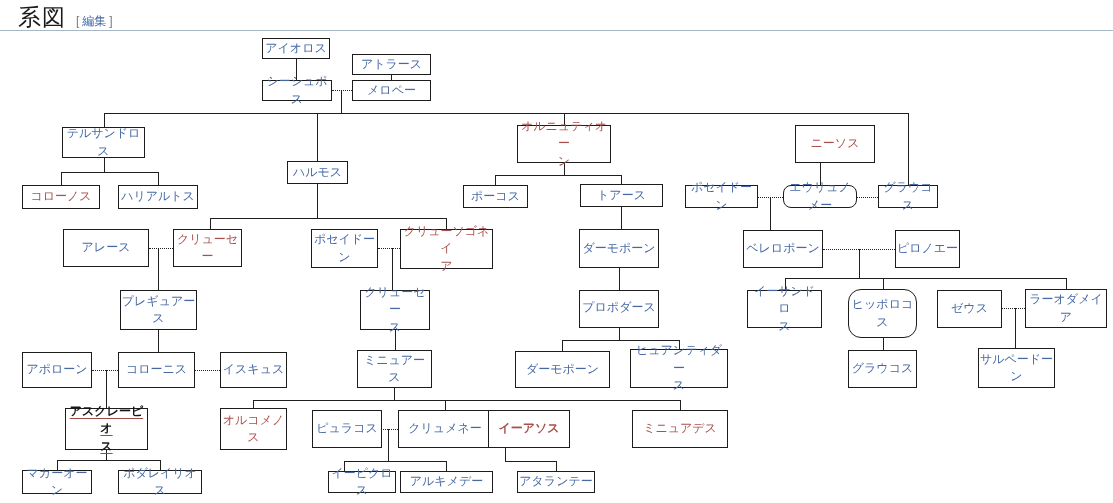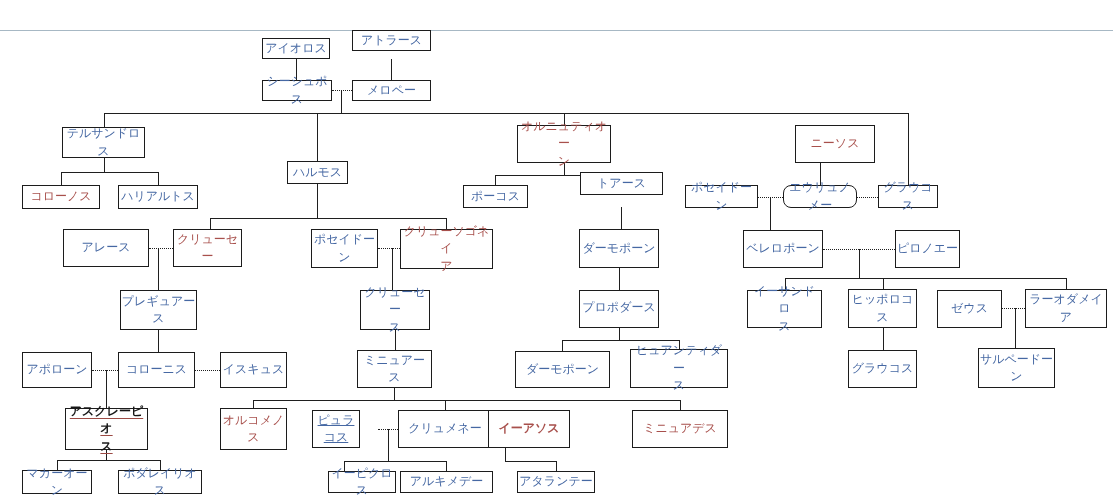--- a/index.html
+++ b/index.html
@@ -18,20 +18,24 @@
   .node.self{color:#161616;font-weight:bold;cursor:default;
         text-decoration:underline;text-decoration-color:#9c4a44;text-underline-offset:3px;}
   .ln{position:absolute;}
   .ln.solid{background:#1f1f1f;}
   .ln.dotted{background:none;border-top:1px dotted #1f1f1f;height:0 !important;}
 </style>
 </head>
 <body>
 
 <div id="canvas">
+  <div class="heading">
+    <span class="page-title">系図</span>
+    <span class="editsection"><span>[</span><a>編集</a><span>]</span></span>
+  </div>
   <div class="heading-rule"></div>
   <div id="tree-layer">
       <div class="ln solid" style="left: 296px; top: 59px; width: 1px; height: 21px;"></div>
       <div class="ln solid" style="left: 391px; top: 59px; width: 1px; height: 21px;"></div>
       <div class="ln dotted" style="left: 332px; top: 90px; width: 20px; height: 1px;"></div>
       <div class="ln solid" style="left: 341px; top: 91px; width: 1px; height: 22px;"></div>
       <div class="ln solid" style="left: 104px; top: 113px; width: 804px; height: 1px;"></div>
       <div class="ln solid" style="left: 104px; top: 113px; width: 1px; height: 14px;"></div>
       <div class="ln solid" style="left: 317px; top: 113px; width: 1px; height: 48px;"></div>
       <div class="ln solid" style="left: 564px; top: 113px; width: 1px; height: 12px;"></div>
@@ -88,67 +92,67 @@
       <div class="ln solid" style="left: 446px; top: 461px; width: 1px; height: 10px;"></div>
       <div class="ln dotted" style="left: 492px; top: 429px; width: 25px; height: 1px;"></div>
       <div class="ln solid" style="left: 505px; top: 429px; width: 1px; height: 32px;"></div>
       <div class="ln solid" style="left: 505px; top: 461px; width: 51px; height: 1px;"></div>
       <div class="ln solid" style="left: 556px; top: 461px; width: 1px; height: 10px;"></div>
       <div class="ln solid" style="left: 106px; top: 450px; width: 1px; height: 10px;"></div>
       <div class="ln solid" style="left: 57px; top: 460px; width: 103px; height: 1px;"></div>
       <div class="ln solid" style="left: 57px; top: 460px; width: 1px; height: 10px;"></div>
       <div class="ln solid" style="left: 160px; top: 460px; width: 1px; height: 10px;"></div>
       <div class="node blue" style="left: 262px; top: 38px; width: 68px; height: 21px;">アイオロス</div>
-      <div class="node blue" style="left: 352px; top: 30px; width: 79px; height: 21px;">アトラース</div>
+      <div class="node blue" style="left: 352px; top: 54px; width: 79px; height: 21px;">アトラース</div>
       <div class="node blue" style="left: 262px; top: 80px; width: 70px; height: 21px;">シーシュポス</div>
       <div class="node blue" style="left: 352px; top: 80px; width: 79px; height: 21px;">メロペー</div>
       <div class="node blue" style="left: 62px; top: 127px; width: 83px; height: 31px;">テルサンドロス</div>
       <div class="node red" style="left: 517px; top: 125px; width: 94px; height: 38px;">オルニュティオー
 ン</div>
       <div class="node red" style="left: 795px; top: 125px; width: 80px; height: 38px;">ニーソス</div>
       <div class="node blue" style="left: 287px; top: 161px; width: 61px; height: 23px;">ハルモス</div>
       <div class="node red" style="left: 22px; top: 185px; width: 78px; height: 24px;">コローノス</div>
       <div class="node blue" style="left: 118px; top: 185px; width: 80px; height: 24px;">ハリアルトス</div>
       <div class="node blue" style="left: 463px; top: 185px; width: 65px; height: 23px;">ポーコス</div>
-      <div class="node blue" style="left: 580px; top: 172px; width: 83px; height: 23px;">トアース</div>
+      <div class="node blue" style="left: 580px; top: 184px; width: 83px; height: 23px;">トアース</div>
       <div class="node blue" style="left: 685px; top: 185px; width: 73px; height: 23px;">ポセイドーン</div>
       <div class="node blue" style="left: 783px; top: 185px; width: 74px; height: 23px; border-radius: 8px;">エウリュノメー</div>
       <div class="node blue" style="left: 878px; top: 185px; width: 60px; height: 23px;">グラウコス</div>
       <div class="node blue" style="left: 63px; top: 229px; width: 86px; height: 38px;">アレース</div>
       <div class="node red" style="left: 173px; top: 229px; width: 69px; height: 38px;">クリューセー</div>
       <div class="node blue" style="left: 311px; top: 229px; width: 67px; height: 39px;">ポセイドーン</div>
       <div class="node red" style="left: 400px; top: 229px; width: 93px; height: 40px;">クリューソゴネイ
 ア</div>
       <div class="node blue" style="left: 579px; top: 229px; width: 80px; height: 39px;">ダーモポーン</div>
       <div class="node blue" style="left: 743px; top: 230px; width: 80px; height: 38px;">ベレロポーン</div>
       <div class="node blue" style="left: 895px; top: 230px; width: 65px; height: 38px;">ピロノエー</div>
       <div class="node blue" style="left: 120px; top: 290px; width: 77px; height: 40px;">プレギュアース</div>
       <div class="node blue" style="left: 360px; top: 290px; width: 70px; height: 40px;">クリューセー
 ス</div>
       <div class="node blue" style="left: 579px; top: 290px; width: 80px; height: 38px; font-family: Liberation Mono, monospace;">プロポダース</div>
       <div class="node blue" style="left: 747px; top: 290px; width: 75px; height: 38px;">イーサンドロ
 ス</div>
-      <div class="node blue" style="left: 848px; top: 289px; width: 69px; height: 39px;">ヒッポロコス</div>
+      <div class="node blue" style="left: 848px; top: 289px; width: 69px; height: 49px; border-radius: 13px;">ヒッポロコス</div>
       <div class="node blue" style="left: 937px; top: 290px; width: 65px; height: 38px;">ゼウス</div>
       <div class="node blue" style="left: 1025px; top: 289px; width: 82px; height: 39px;">ラーオダメイア</div>
       <div class="node blue" style="left: 22px; top: 352px; width: 70px; height: 36px;">アポローン</div>
       <div class="node blue" style="left: 118px; top: 352px; width: 77px; height: 36px;">コローニス</div>
       <div class="node blue" style="left: 220px; top: 352px; width: 67px; height: 36px;">イスキュス</div>
       <div class="node blue" style="left: 357px; top: 350px; width: 75px; height: 38px;">ミニュアース</div>
       <div class="node blue" style="left: 515px; top: 351px; width: 95px; height: 37px;">ダーモポーン</div>
       <div class="node blue" style="left: 630px; top: 349px; width: 98px; height: 39px;">ヒュアンティダー
 ス</div>
       <div class="node blue" style="left: 848px; top: 350px; width: 69px; height: 38px;">グラウコス</div>
       <div class="node blue" style="left: 978px; top: 348px; width: 77px; height: 40px;">サルペードー
 ン</div>
       <div class="node self" style="left: 65px; top: 408px; width: 83px; height: 42px;">アスクレーピオ
 ス</div>
       <div class="node red" style="left: 220px; top: 408px; width: 67px; height: 42px;">オルコメノ
 ス</div>
-      <div class="node blue" style="left: 312px; top: 410px; width: 48px; height: 38px; text-decoration: underline;">ピュラコス</div>
+      <div class="node blue" style="left: 312px; top: 410px; width: 70px; height: 38px;">ピュラコス</div>
       <div class="node blue" style="left: 398px; top: 410px; width: 94px; height: 38px;">クリュメネー</div>
       <div class="node red" style="left: 488px; top: 410px; width: 82px; height: 38px; font-weight: bold;">イーアソス</div>
       <div class="node red" style="left: 632px; top: 410px; width: 96px; height: 38px;">ミニュアデス</div>
       <div class="node blue" style="left: 22px; top: 470px; width: 70px; height: 24px;">マカーオーン</div>
       <div class="node blue" style="left: 118px; top: 470px; width: 84px; height: 24px;">ポダレイリオス</div>
       <div class="node blue" style="left: 328px; top: 471px; width: 68px; height: 22px;">イーピクロス</div>
       <div class="node blue" style="left: 400px; top: 471px; width: 93px; height: 22px;">アルキメデー</div>
       <div class="node blue" style="left: 517px; top: 471px; width: 78px; height: 22px;">アタランテー</div>
     </div>
 </div>

